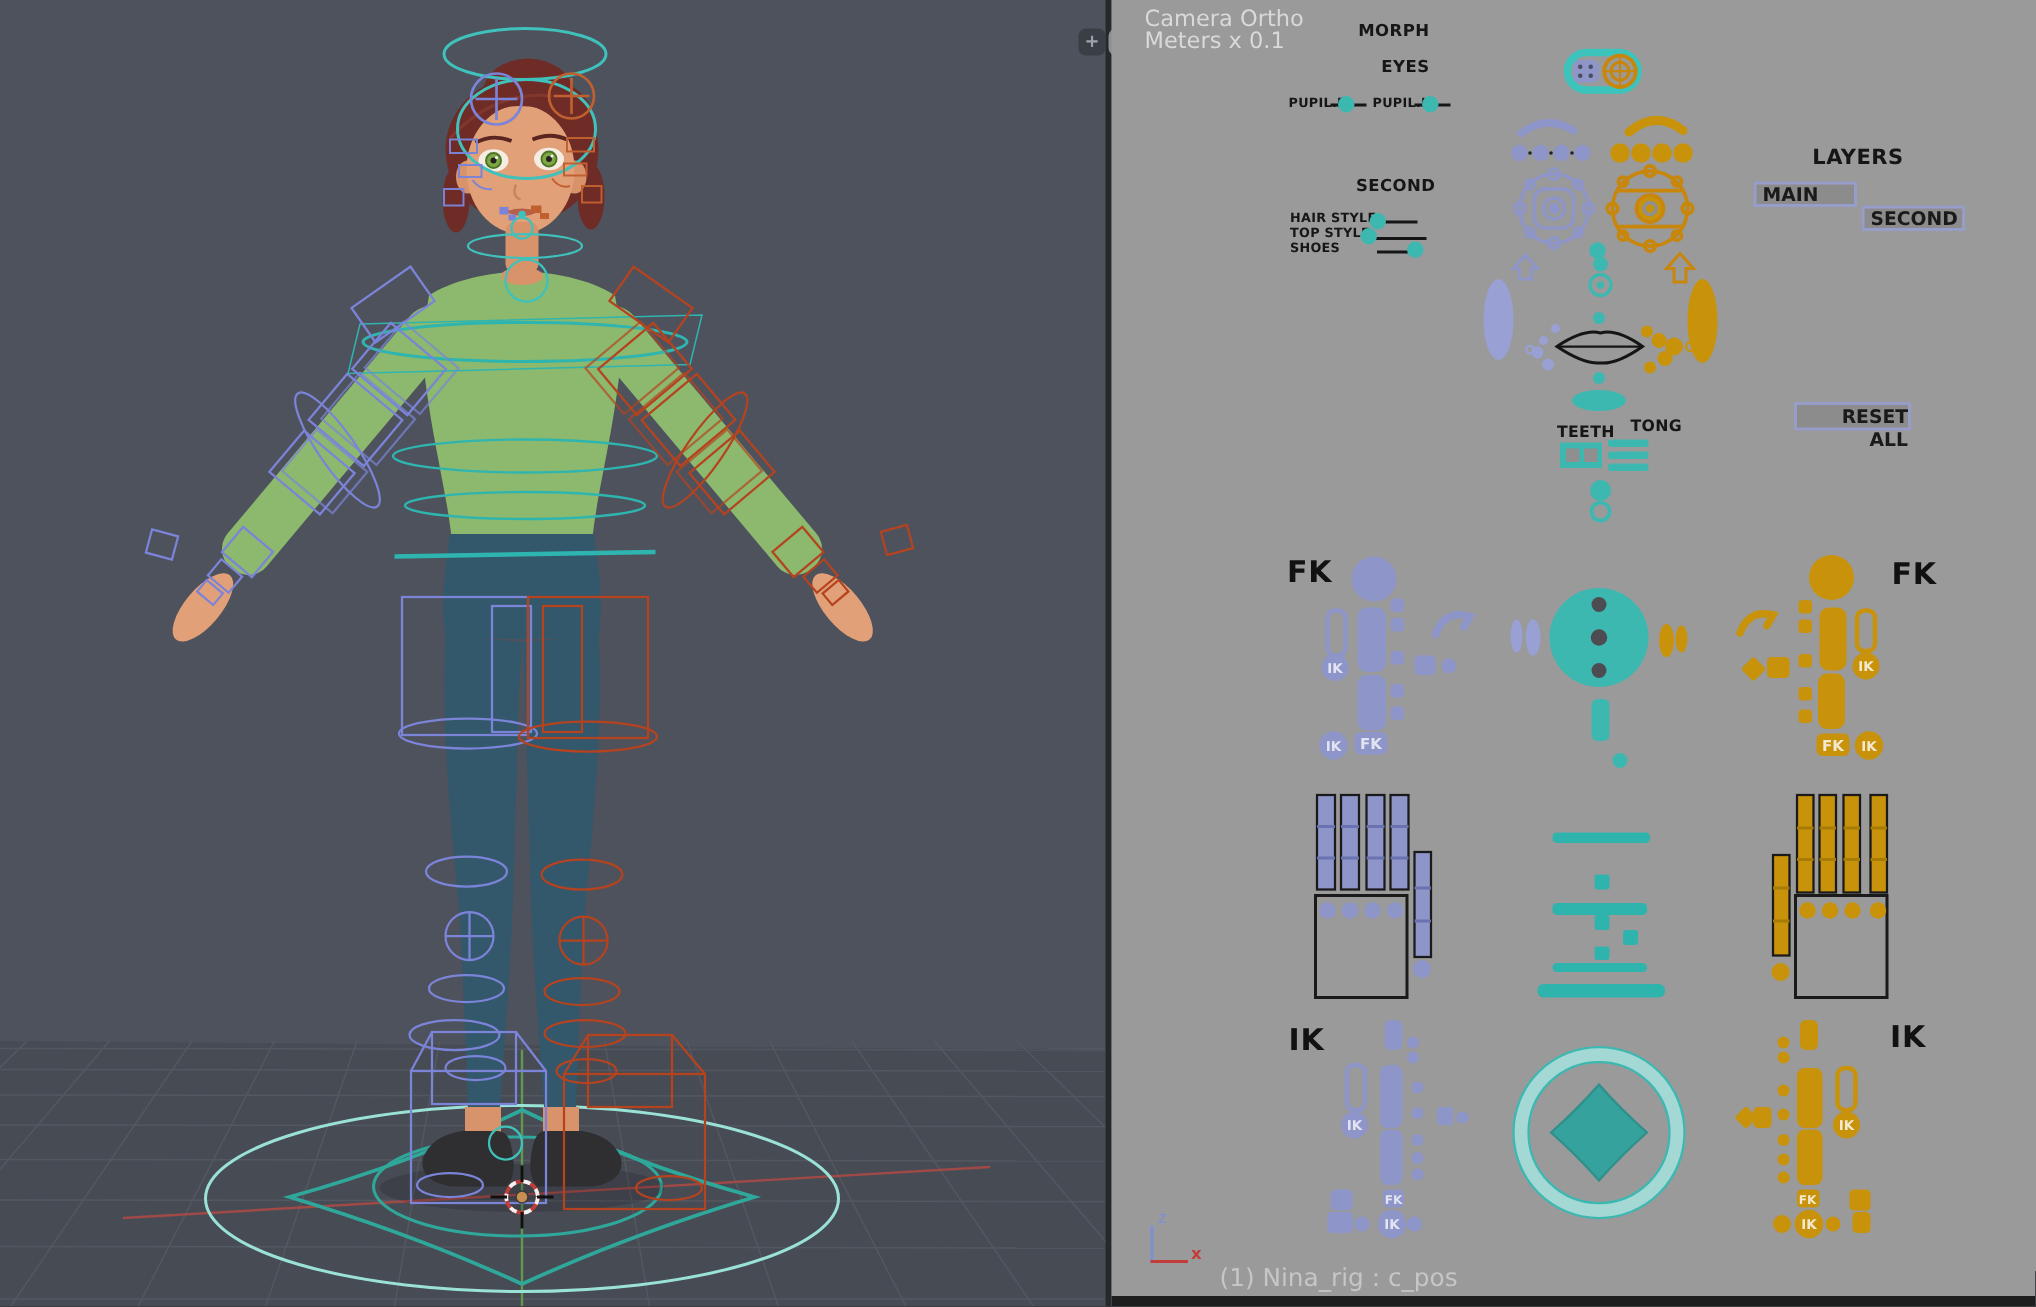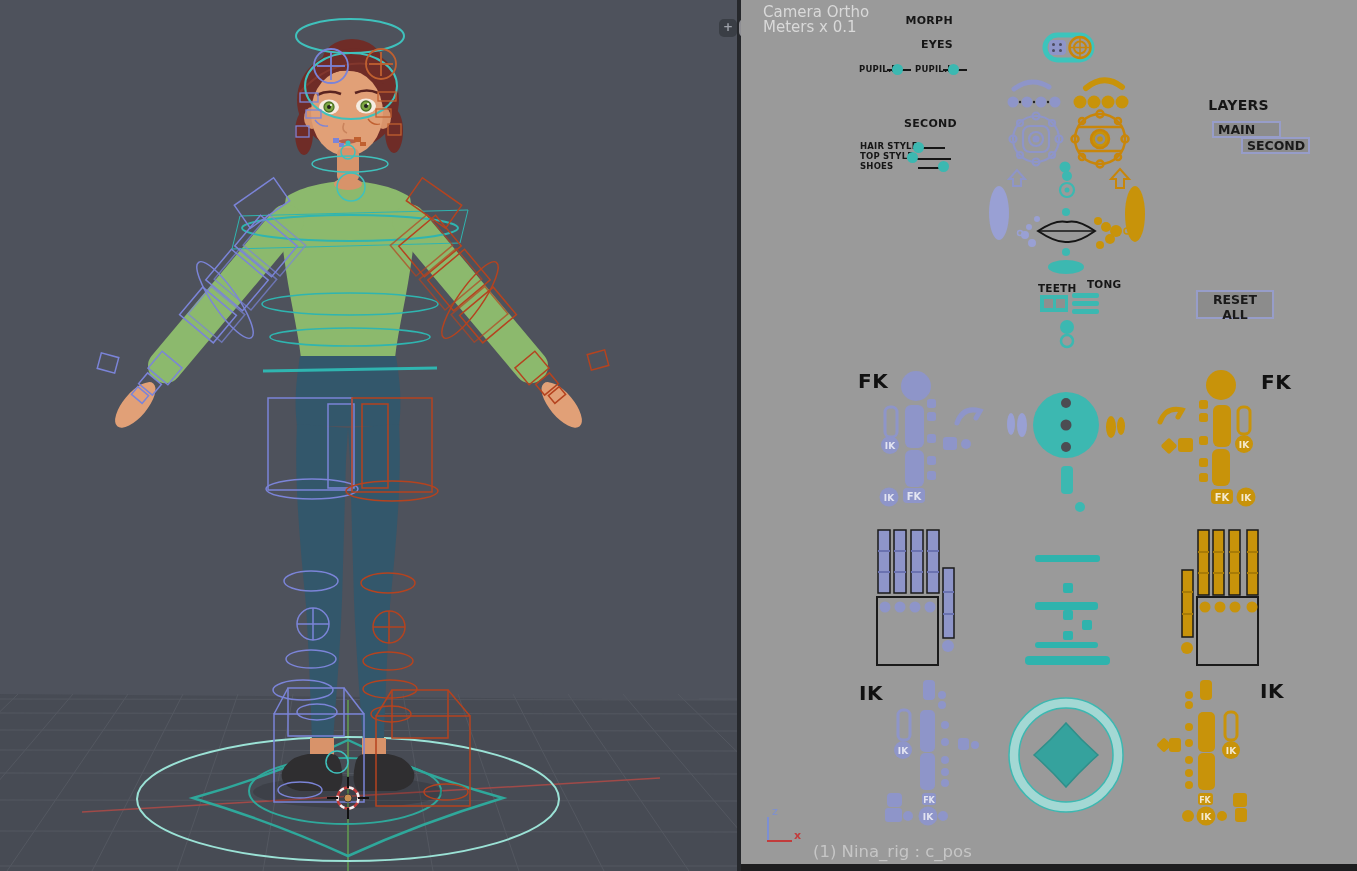--- a/index.html
+++ b/index.html
@@ -648,24 +648,24 @@
     <div class="abs track" style="left:180px;top:147px;width:24px;"></div>
     <div class="abs tdot" style="left:172px;top:142px;"></div>
     <div class="abs pk-lbl" style="left:119px;top:151px;">TOP STYLE</div>
     <div class="abs track" style="left:176px;top:158px;width:34px;"></div>
     <div class="abs tdot" style="left:166px;top:152px;"></div>
     <div class="abs pk-lbl" style="left:119px;top:161px;">SHOES</div>
     <div class="abs track" style="left:177px;top:167px;width:25px;"></div>
     <div class="abs tdot" style="left:197px;top:161px;"></div>
 
     <div class="abs pk-h" style="left:448px;top:97px;width:80px;font-size:14px;">LAYERS</div>
-    <div class="abs pick-btn" style="left:471px;top:121px;width:69px;height:17px;">MAIN</div>
+    <div class="abs pick-btn" style="left:428px;top:121px;width:69px;height:17px;">MAIN</div>
     <div class="abs pick-btn" style="left:452px;top:137px;width:69px;height:17px;margin-left:48px;">SECOND</div>
 
-    <div class="abs pick-btn" style="left:455px;top:290px;width:78px;height:29px;text-align:center;padding:0;line-height:15px;">RESET ALL</div>
+    <div class="abs pick-btn" style="left:455px;top:268px;width:78px;height:19px;text-align:right;padding:0;line-height:15px;">RESET ALL</div>
 
     <div class="abs pk-lbl" style="left:297px;top:282px;font-size:10.5px;">TEETH</div>
     <div class="abs pk-lbl" style="left:346px;top:278px;font-size:10.5px;">TONG</div>
 
     <div class="abs big-lbl" style="left:117px;top:369px;">FK</div>
     <div class="abs big-lbl" style="left:520px;top:370px;">FK</div>
     <div class="abs big-lbl" style="left:118px;top:681px;">IK</div>
     <div class="abs big-lbl" style="left:519px;top:679px;">IK</div>
 
     <div class="abs" style="left:26px;top:817px;width:2px;height:25px;background:#7c8fd4;"></div>

